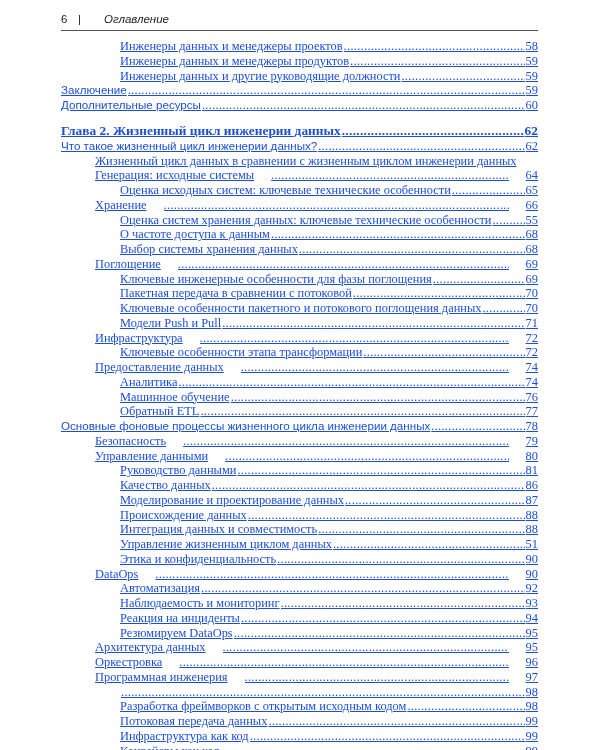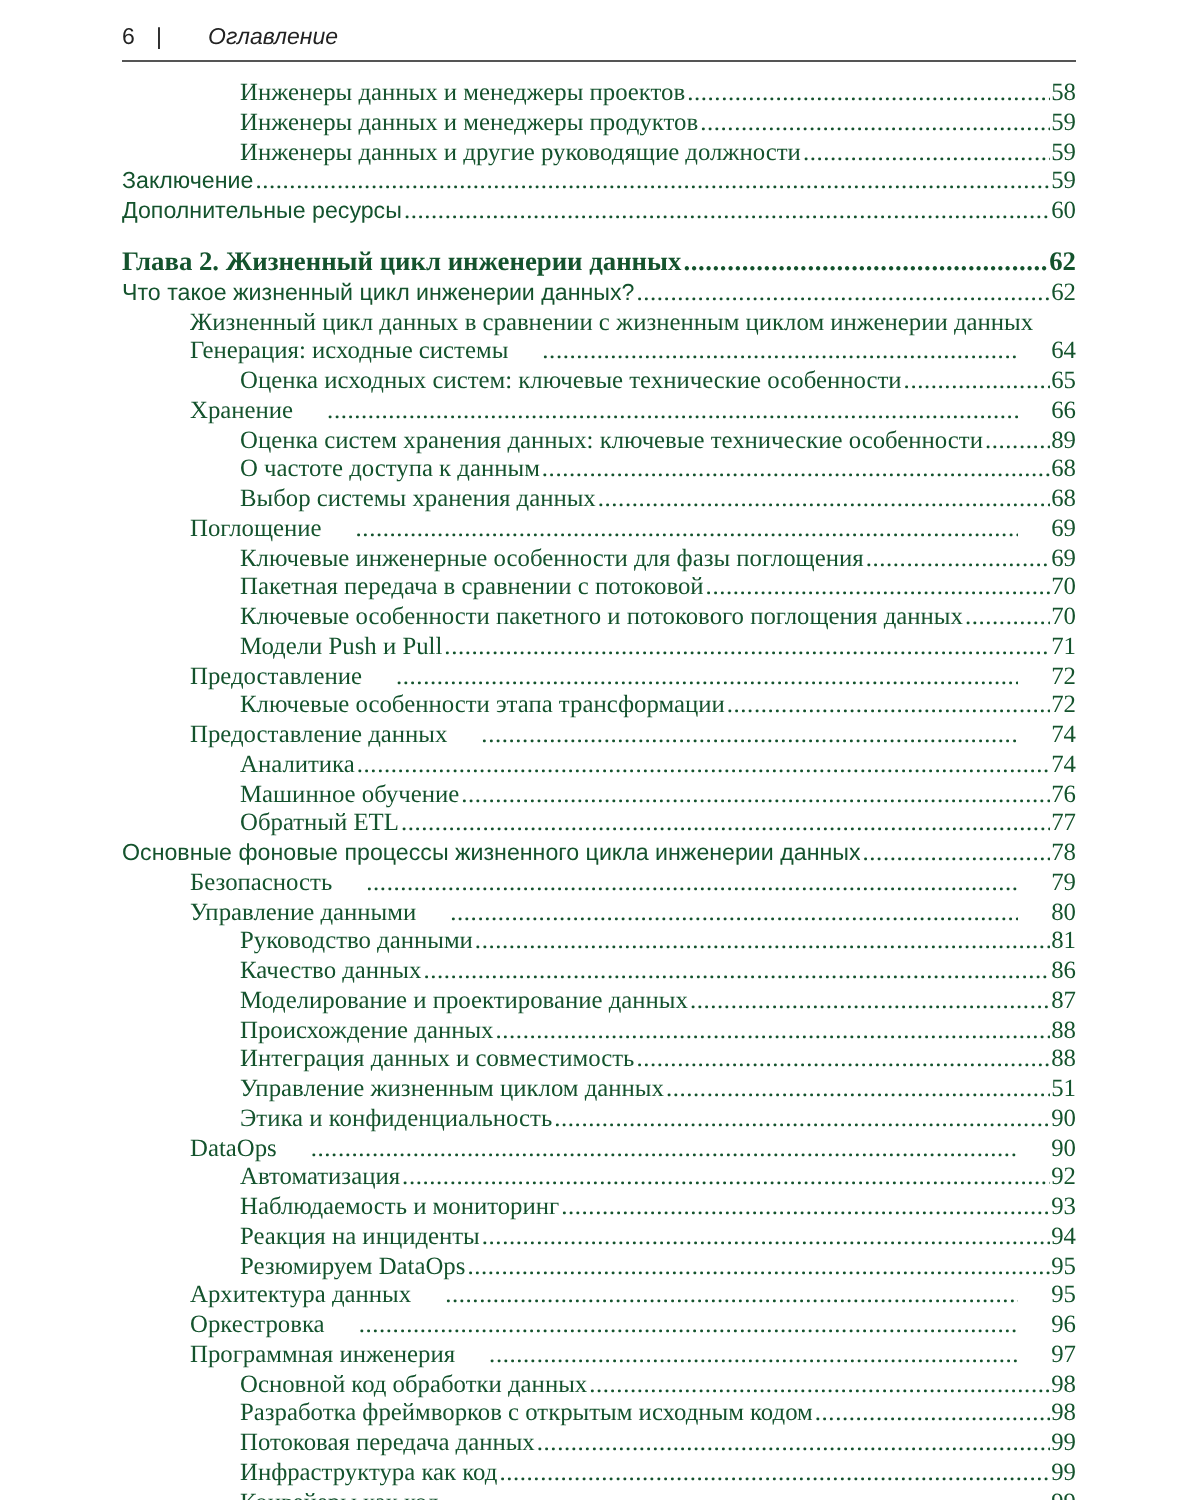--- a/index.html
+++ b/index.html
@@ -4,21 +4,21 @@
 <style>
   html, body { margin: 0; padding: 0; background: #ffffff; }
   body { width: 600px; height: 750px; position: relative; overflow: hidden; }
   .page { position: absolute; left: 0; top: 0; width: 600px; height: 750px; background: #fff; }
   .header { position: absolute; left: 61px; top: 10px; width: 477px; height: 20px; border-bottom: 1.2px solid #555; }
   .header span { font-family: "Liberation Sans", sans-serif; font-size: 11.5px; color: #222; position: absolute; top: 3px; }
   .hdr-num { left: 0; }
   .hdr-sep { left: 17px; }
   .hdr-title { left: 43px; font-style: italic; }
   .toc { position: absolute; left: 61px; top: 39px; width: 477px; }
-  .row { display: flex; align-items: baseline; height: 14.75px; font-family: "Liberation Serif", serif; font-size: 12.4px; color: #14532d; white-space: nowrap; overflow: hidden; }
+  .row { display: flex; align-items: baseline; height: 14.75px; font-family: "Liberation Serif", serif; font-size: 12.4px; color: #1d4ed8; white-space: nowrap; overflow: hidden; text-decoration: underline; }
   .row .t { flex: 0 0 auto; }
   .row .dots { flex: 1 1 auto; overflow: hidden; margin: 0 1px; }
   .row .dots::after { content: "...................................................................................................................................................................................................................................................................................................."; letter-spacing: 0.3px; }
   .row .p { flex: 0 0 auto; text-align: left; }
   .l0 { padding-left: 0; }
   .l1 { padding-left: 34px; gap: 16px; }
   .l2 { padding-left: 59px; }
   .sans .t { font-family: "Liberation Sans", sans-serif; font-size: 11.6px; }
   .chapter { font-weight: bold; font-size: 13.4px; margin-top: 10px; height: 16px; }
 </style>
@@ -83,21 +83,21 @@
         <span class="p">65</span>
       </div>
       <div class="row l1">
         <span class="t">Хранение</span>
         <span class="dots"></span>
         <span class="p">66</span>
       </div>
       <div class="row l2">
         <span class="t">Оценка систем хранения данных: ключевые технические особенности</span>
         <span class="dots"></span>
-        <span class="p">89</span>
+        <span class="p">55</span>
       </div>
       <div class="row l2">
         <span class="t">О частоте доступа к данным</span>
         <span class="dots"></span>
         <span class="p">68</span>
       </div>
       <div class="row l2">
         <span class="t">Выбор системы хранения данных</span>
         <span class="dots"></span>
         <span class="p">68</span>
@@ -121,21 +121,21 @@
         <span class="t">Ключевые особенности пакетного и потокового поглощения данных</span>
         <span class="dots"></span>
         <span class="p">70</span>
       </div>
       <div class="row l2">
         <span class="t">Модели Push и Pull</span>
         <span class="dots"></span>
         <span class="p">71</span>
       </div>
       <div class="row l1">
-        <span class="t">Предоставление</span>
+        <span class="t">Инфраструктура</span>
         <span class="dots"></span>
         <span class="p">72</span>
       </div>
       <div class="row l2">
         <span class="t">Ключевые особенности этапа трансформации</span>
         <span class="dots"></span>
         <span class="p">72</span>
       </div>
       <div class="row l1">
         <span class="t">Предоставление данных</span>
@@ -241,21 +241,20 @@
         <span class="t">Оркестровка</span>
         <span class="dots"></span>
         <span class="p">96</span>
       </div>
       <div class="row l1">
         <span class="t">Программная инженерия</span>
         <span class="dots"></span>
         <span class="p">97</span>
       </div>
       <div class="row l2">
-        <span class="t">Основной код обработки данных</span>
         <span class="dots"></span>
         <span class="p">98</span>
       </div>
       <div class="row l2">
         <span class="t">Разработка фреймворков с открытым исходным кодом</span>
         <span class="dots"></span>
         <span class="p">98</span>
       </div>
       <div class="row l2">
         <span class="t">Потоковая передача данных</span>

